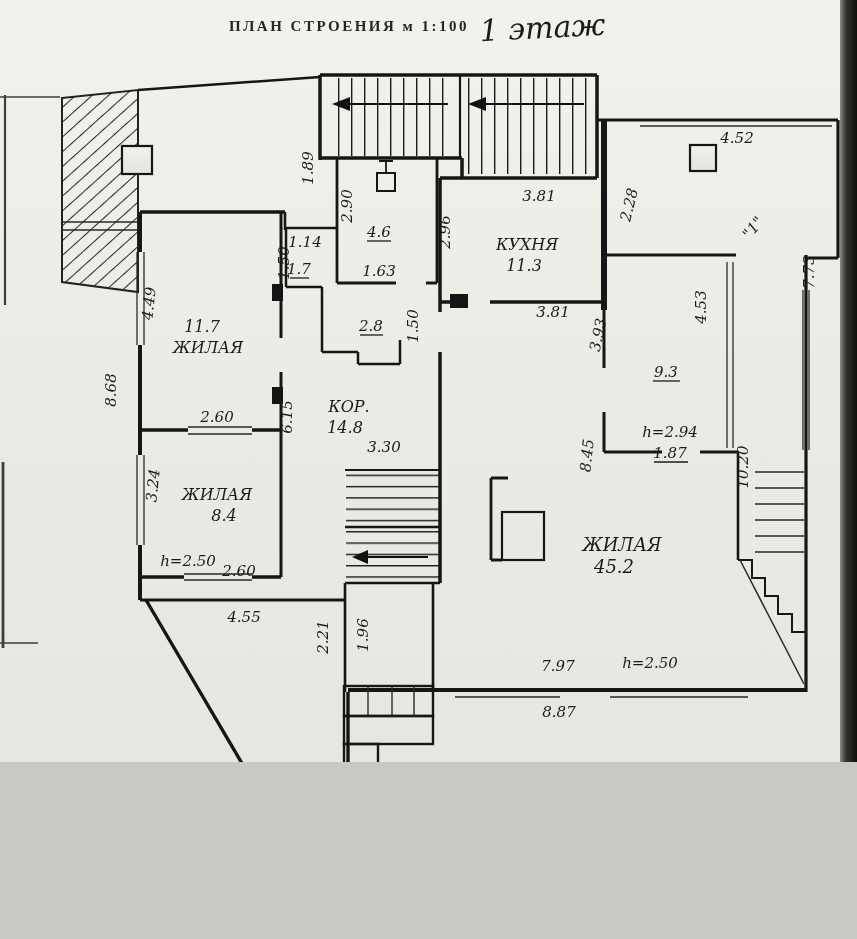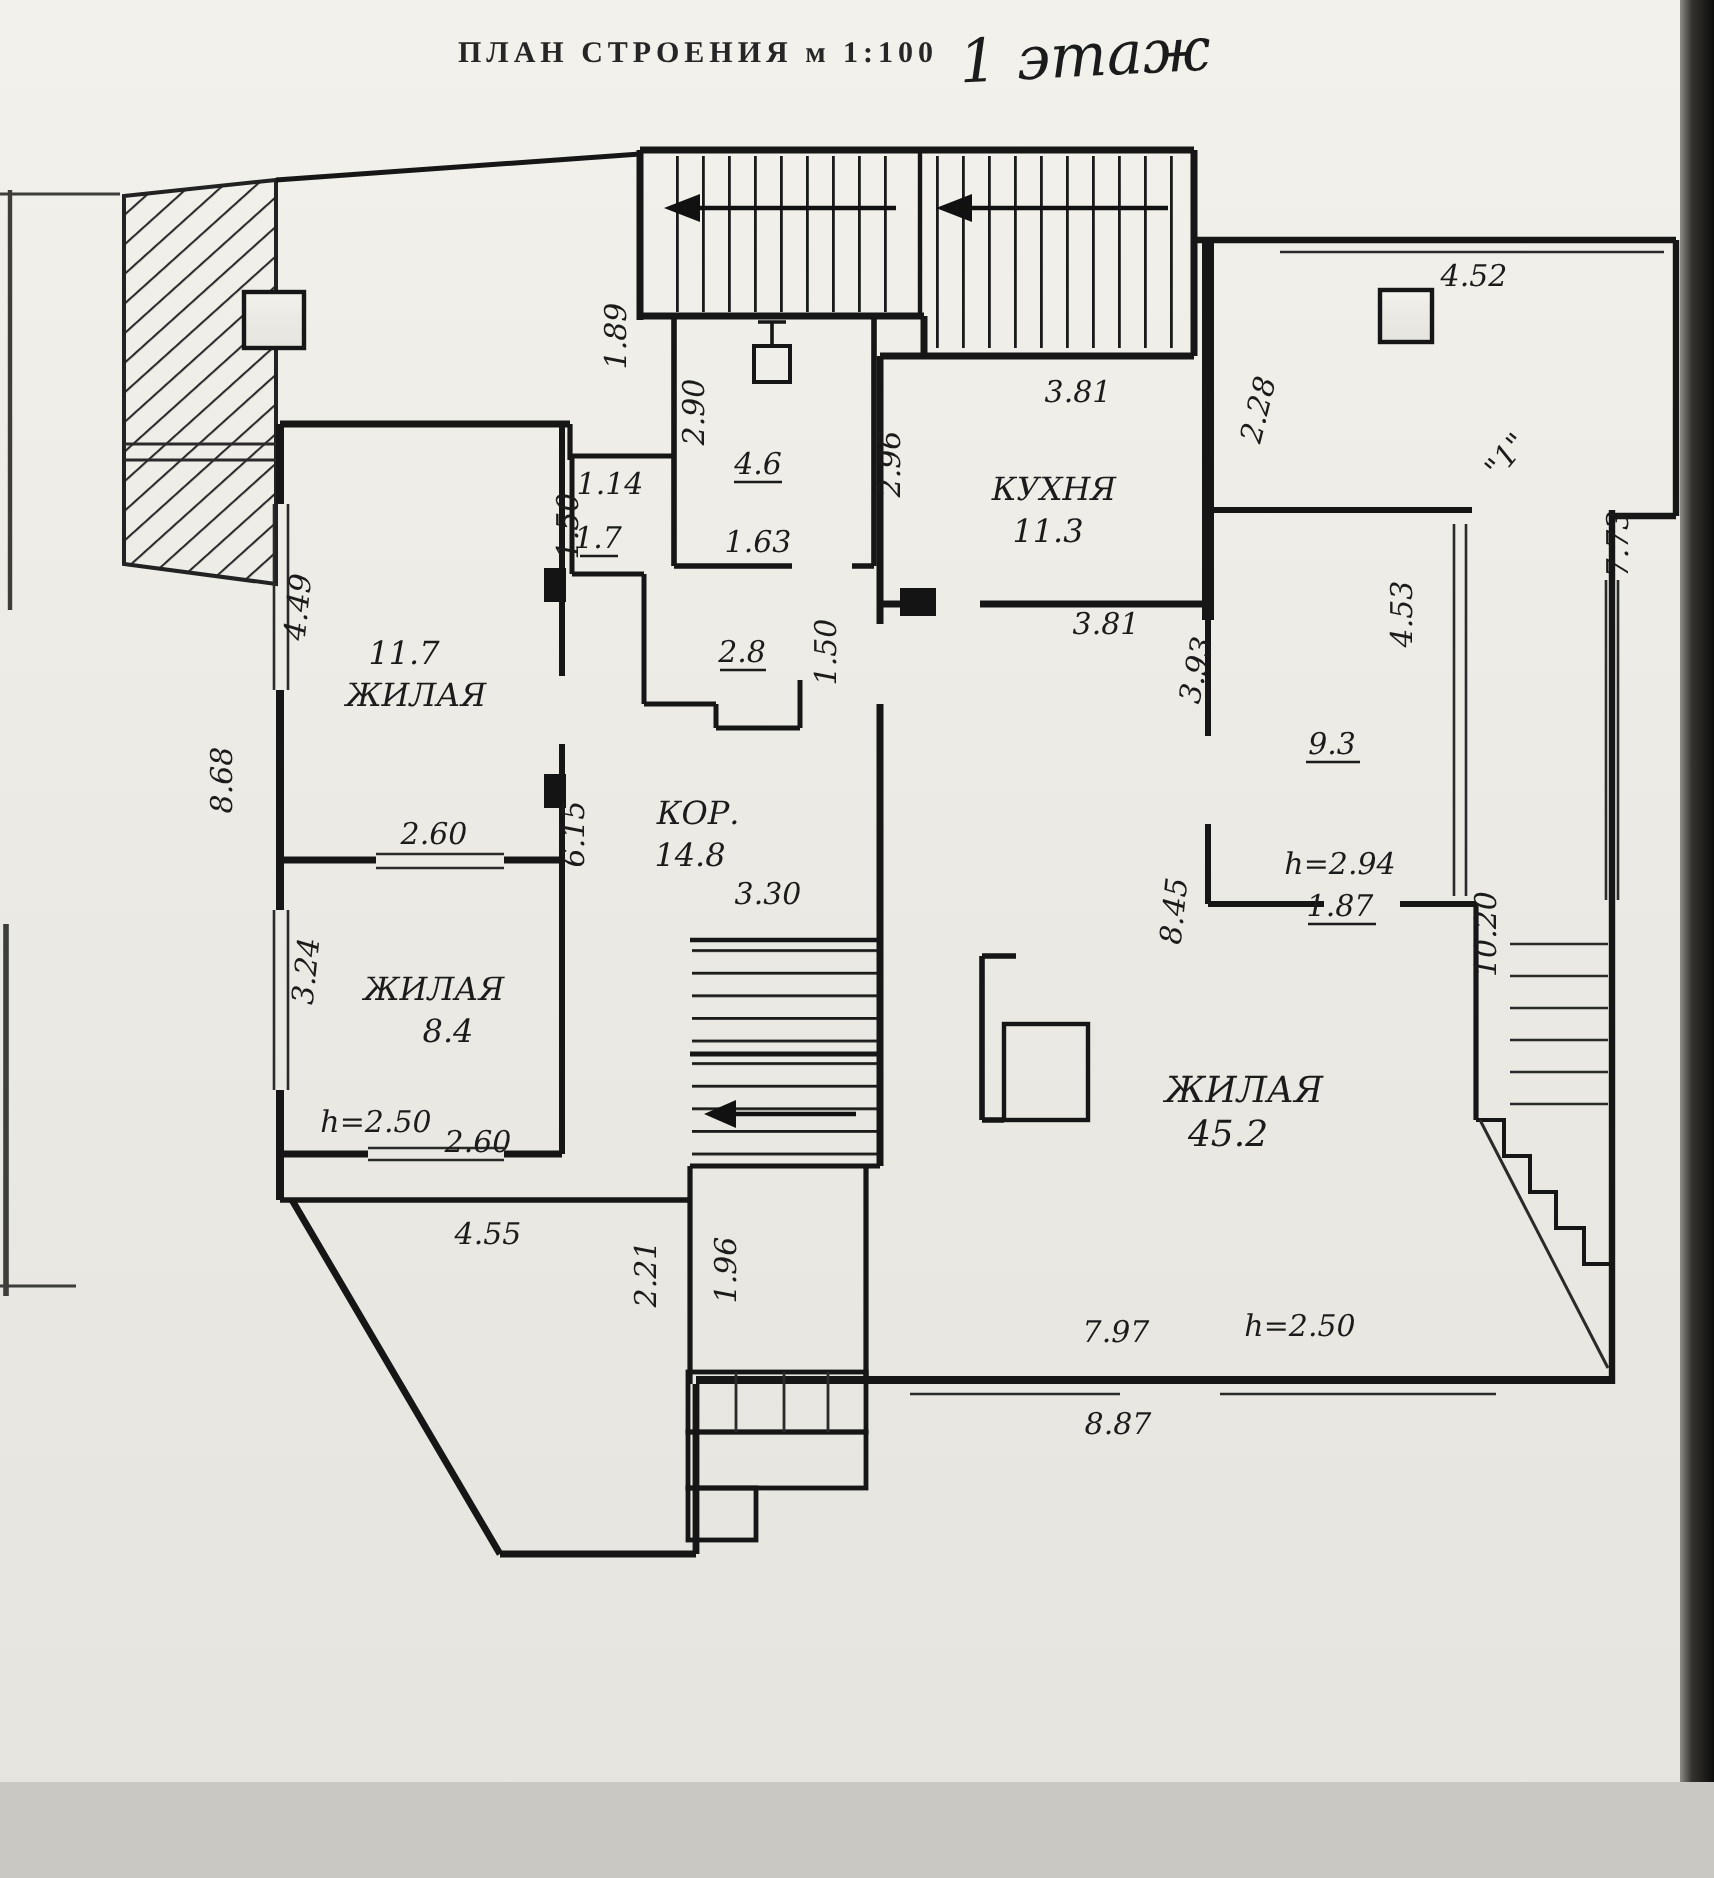--- a/index.html
+++ b/index.html
@@ -1,16 +1,16 @@
 <!DOCTYPE html>
 <html><head>
 <meta charset="utf-8">
 <style>
   html,body{margin:0;padding:0;background:#c9c8c2;}
-  .scan{position:relative;width:857px;height:891px;overflow:hidden;background:#7dd3fc;}
+  .scan{position:relative;width:857px;height:762px;overflow:hidden;background:#7dd3fc;}
   svg{display:block;}
   text{fill:#1b1b1b;font-family:"DejaVu Serif",serif;font-style:italic;font-size:15px;text-anchor:middle;}
   .t-print{font-family:"Liberation Serif",serif;font-style:normal;font-weight:600;font-size:15px;letter-spacing:2.5px;fill:#262626;}
   .t-hand-big{font-size:30px;}
   .t-room{font-size:16px;}
   .t-room-lg{font-size:18px;}
   .wall{stroke:#161616;fill:none;}
   .thin{stroke:#2a2a2a;fill:none;}
 </style>
 </head>

